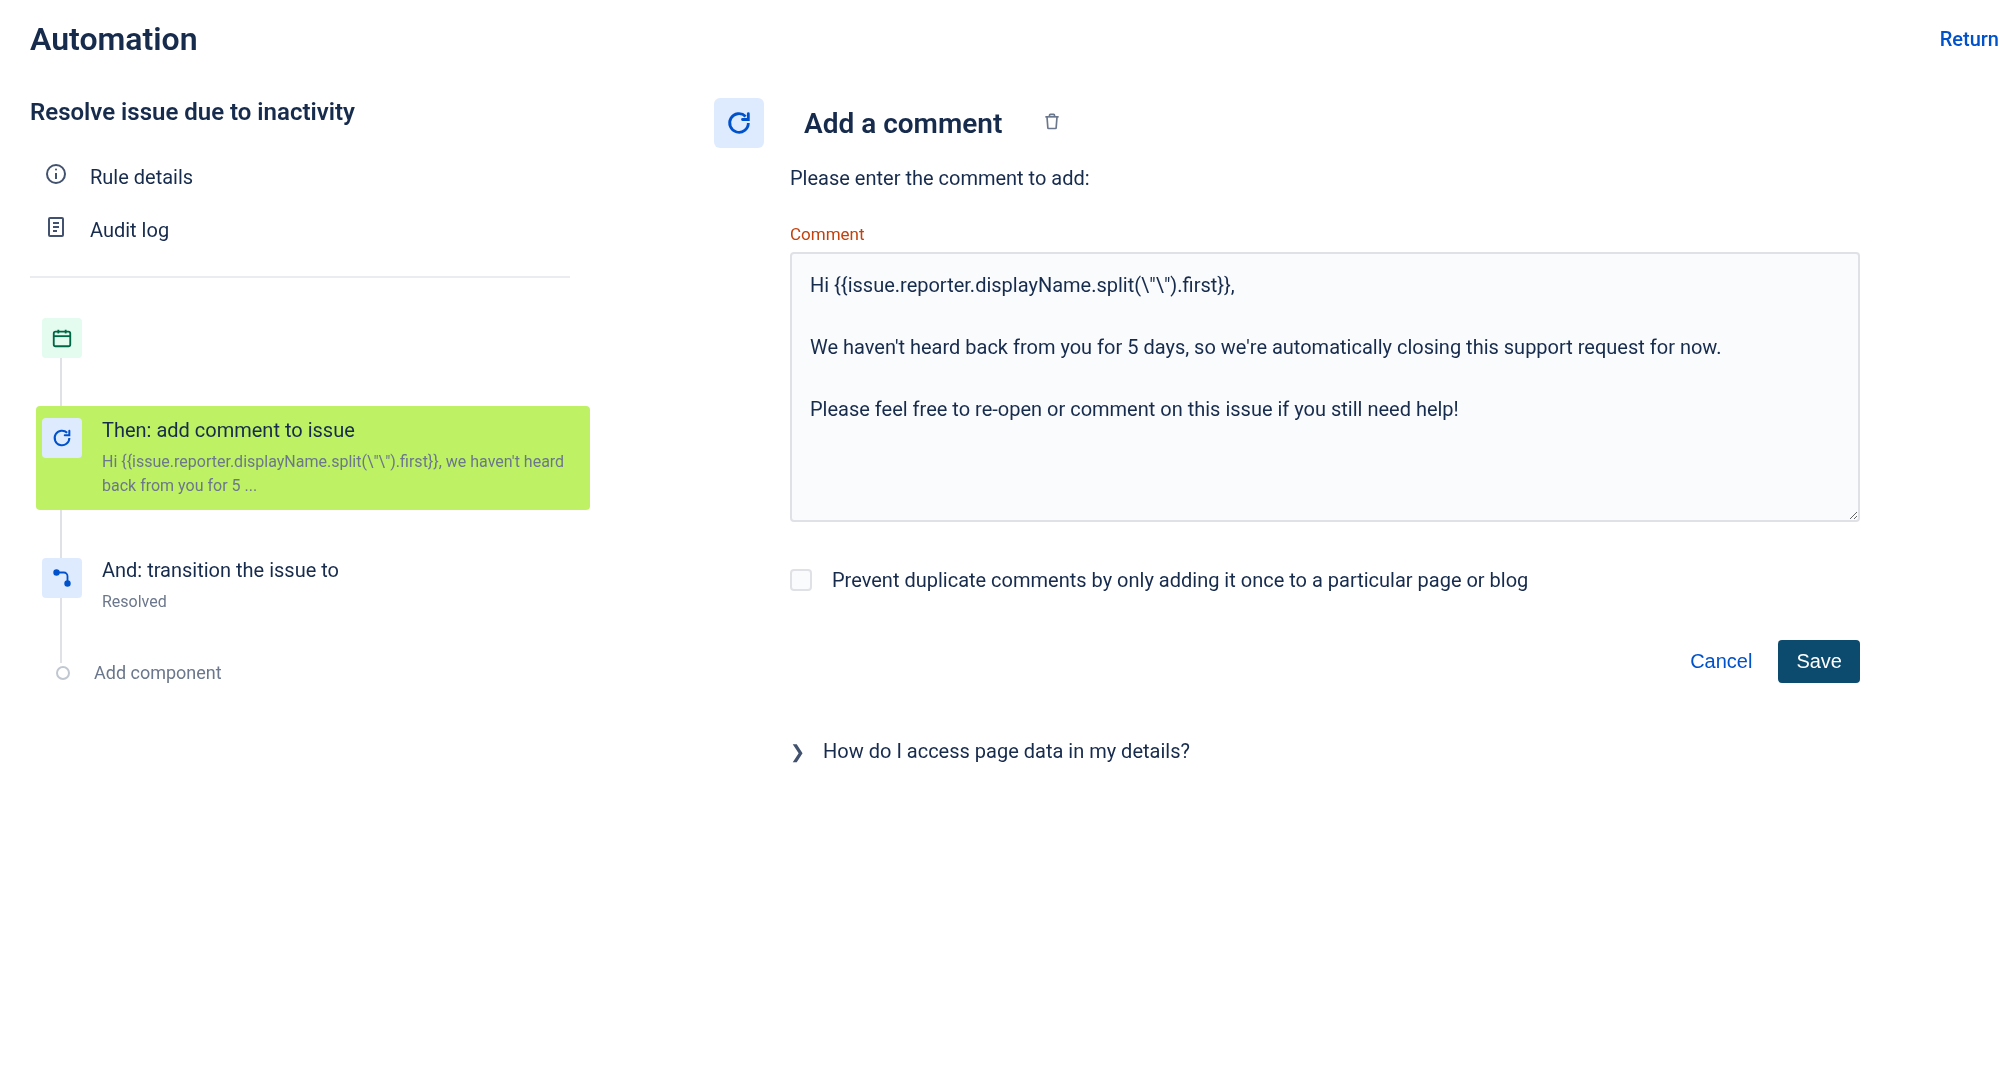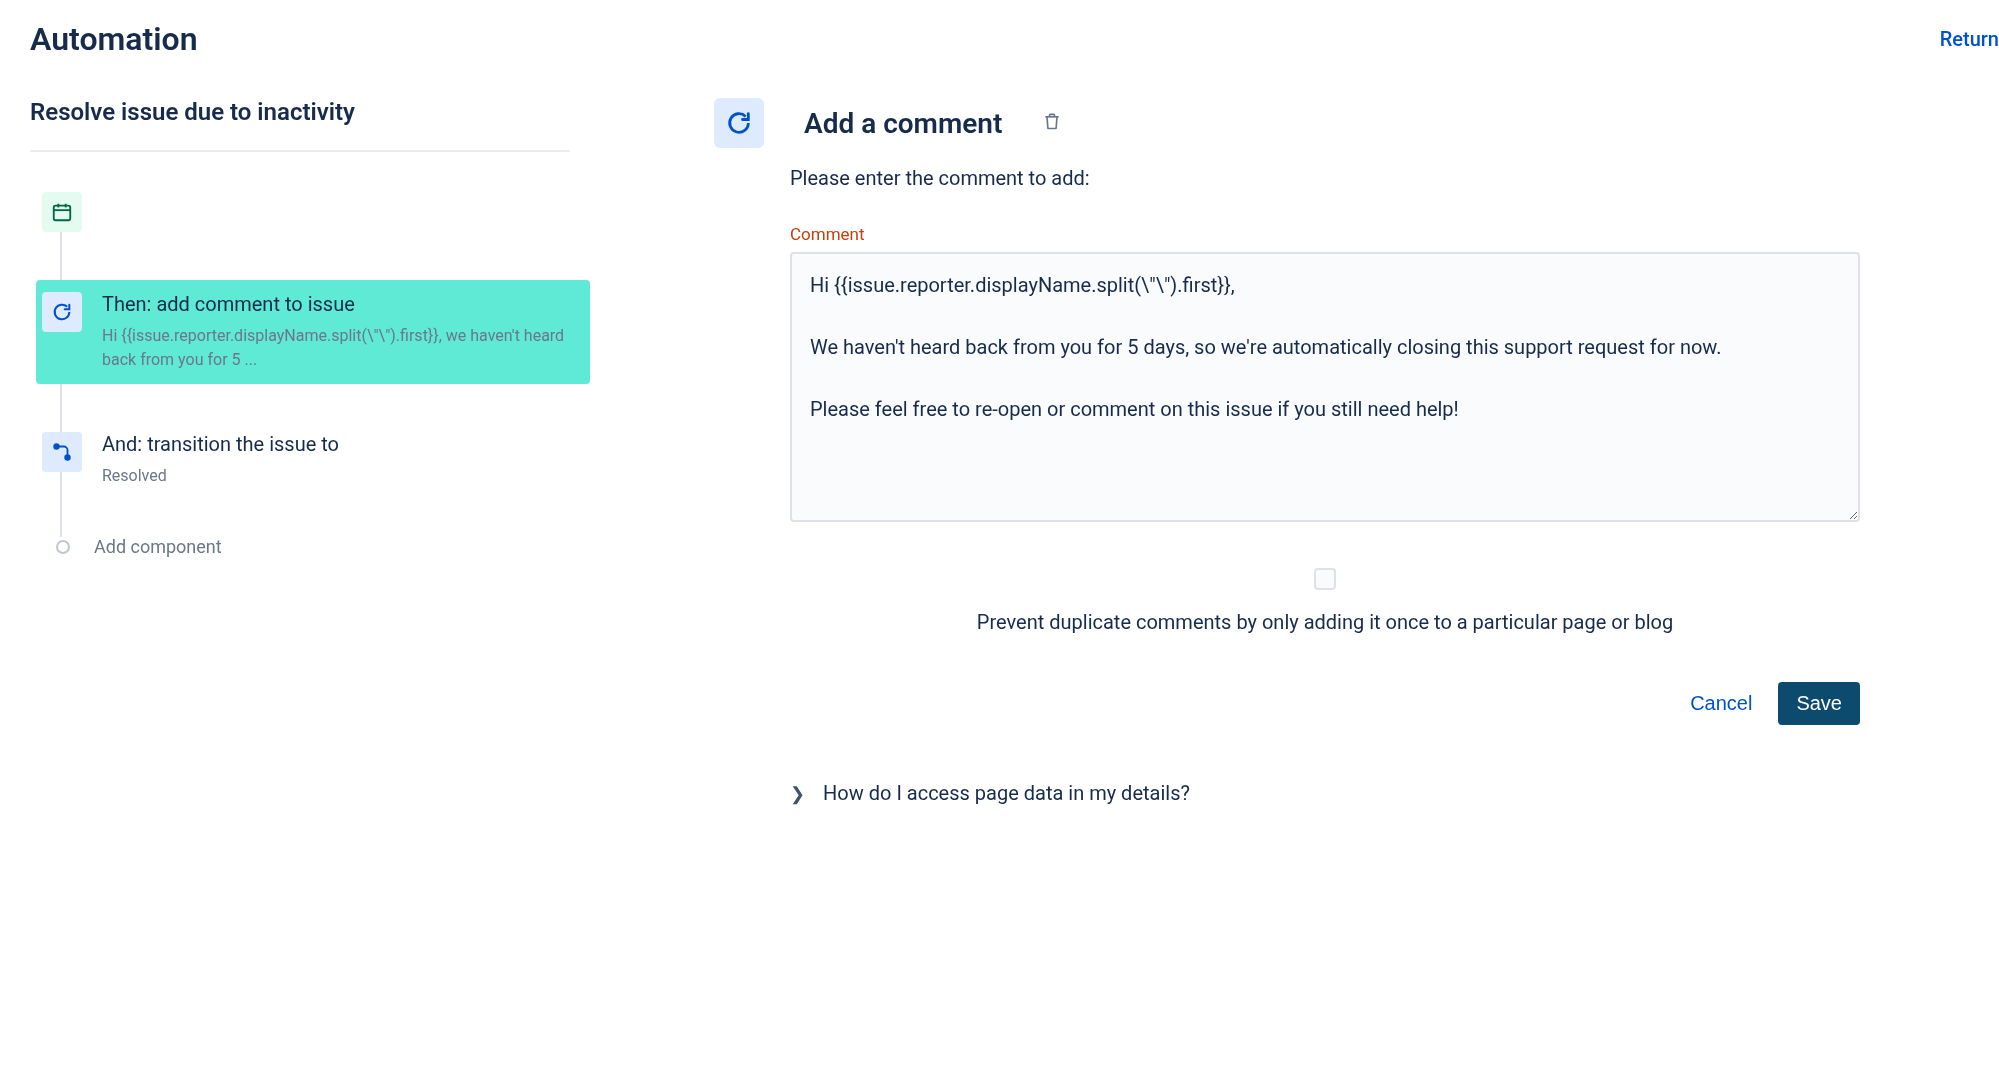--- a/index.html
+++ b/index.html
@@ -69,21 +69,21 @@
   .step {
     display: flex;
     gap: 20px;
     padding: 12px 12px 12px 6px;
     border-radius: 4px;
     position: relative;
     z-index: 1;
     margin-bottom: 36px;
     cursor: pointer;
   }
-  .step.selected { background: #5eead4; }
+  .step.selected { background: #bef264; }
   .step-icon {
     width: 40px; height: 40px;
     border-radius: 4px;
     display: flex; align-items: center; justify-content: center;
     flex-shrink: 0;
     font-size: 18px;
     background: #fff;
   }
   .step-icon.green { background: #E3FCEF; color: #006644; }
   .step-icon.blue  { background: #DEEBFF; color: #0052CC; }
@@ -135,21 +135,20 @@
     color: #172B4D;
     font-family: inherit;
     resize: vertical;
     white-space: pre-wrap;
   }
   .checkbox-row {
     display: flex; align-items: center; gap: 20px;
     margin-top: 42px;
     font-size: 20px;
     color: #172B4D;
-    flex-direction: column;
   }
   .checkbox {
     width: 22px; height: 22px;
     border: 2px solid #DFE1E6;
     border-radius: 4px;
     background: #FAFBFC;
     flex-shrink: 0;
   }
   .button-row {
     display: flex; justify-content: flex-end; gap: 8px;
@@ -179,20 +178,43 @@
 <div class="top-bar">
   <h1 class="page-title">Automation</h1>
   <a class="return-link">Return</a>
 </div>
 
 <div class="layout">
 
   <aside class="sidebar">
     <h2 class="rule-name">Resolve issue due to inactivity</h2>
 
+    <div class="side-nav">
+      <div class="side-nav-item">
+        <span>
+          <svg viewBox="0 0 24 24" fill="none" stroke="#42526E" stroke-width="2">
+              <circle cx="12" cy="12" r="9"></circle>
+              <line x1="12" y1="11" x2="12" y2="17"></line>
+              <circle cx="12" cy="7.5" r="1" fill="#42526E" stroke="none"></circle>
+            </svg>
+        </span>
+        <span>Rule details</span>
+      </div>
+      <div class="side-nav-item">
+        <span>
+          <svg viewBox="0 0 24 24" fill="none" stroke="#42526E" stroke-width="2">
+              <rect x="5" y="3" width="14" height="18" rx="1"></rect>
+              <line x1="9" y1="8" x2="15" y2="8"></line>
+              <line x1="9" y1="12" x2="15" y2="12"></line>
+              <line x1="9" y1="16" x2="13" y2="16"></line>
+            </svg>
+        </span>
+        <span>Audit log</span>
+      </div>
+    </div>
 
     <hr class="divider">
 
     <div class="timeline">
       <div class="timeline-line"></div>
 
       <div class="step">
         <div class="step-icon green">
           <svg width="22" height="22" viewBox="0 0 24 24" fill="none" stroke="#006644" stroke-width="2">
               <rect x="3" y="5" width="18" height="16" rx="2"></rect>

